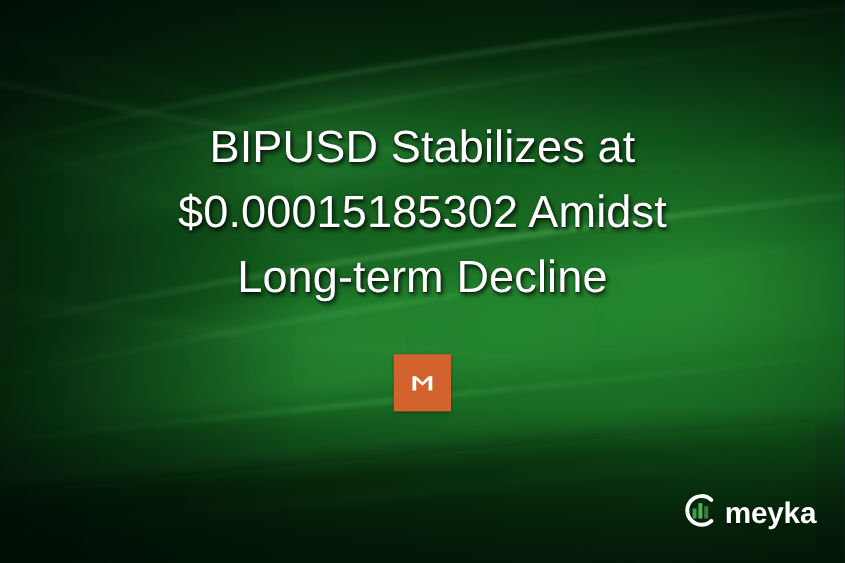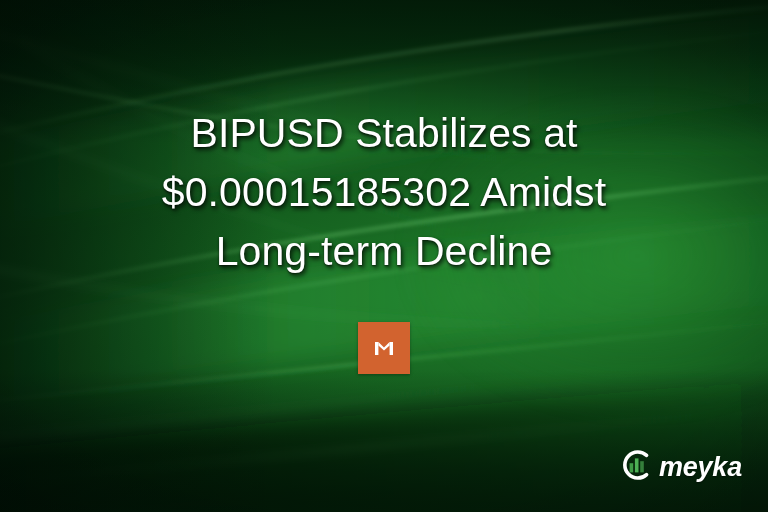--- a/index.html
+++ b/index.html
@@ -98,21 +98,20 @@
   .asset-tile svg { display: block; }
 
   
   .brand {
     position: absolute;
     right: 26px;
     bottom: 24px;
     display: flex;
     align-items: center;
     gap: 3px;
-    font-style: italic;
   }
   .brand-mark { display: block; }
   .brand-word {
     color: #ffffff;
     font-size: 27px;
     font-weight: 700;
     letter-spacing: -0.2px;
     line-height: 1;
     text-shadow: 0 1px 2px rgba(0,0,0,0.45);
   }

